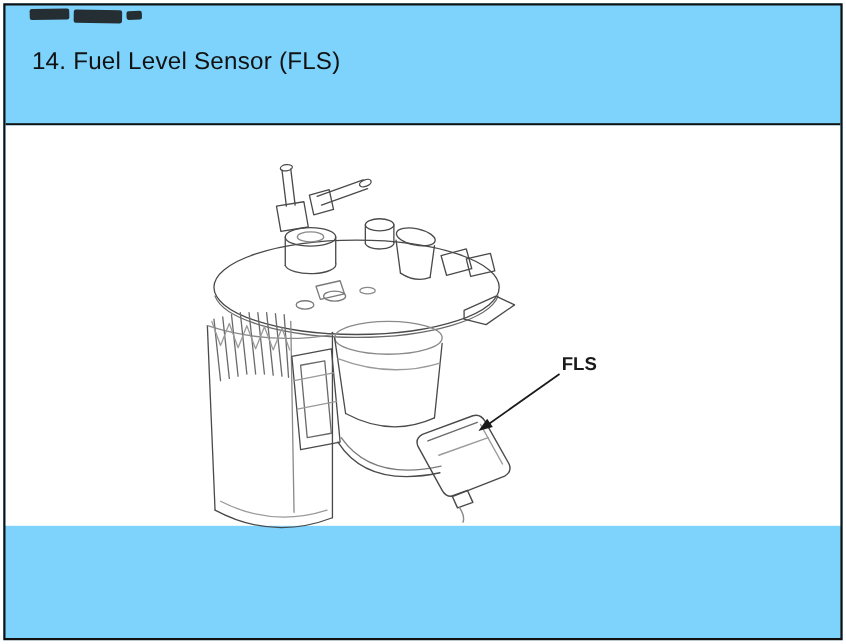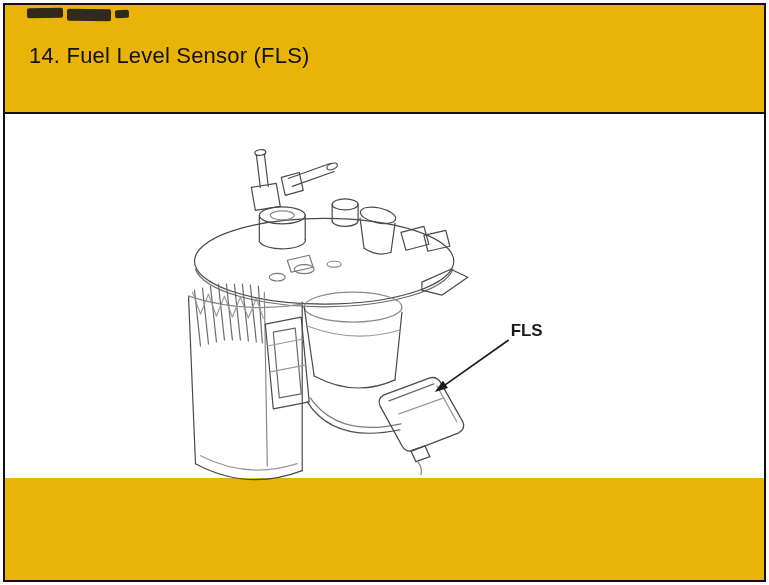--- a/index.html
+++ b/index.html
@@ -10,21 +10,21 @@
     height: 585px;
     font-family: "Liberation Sans", "DejaVu Sans", sans-serif;
   }
   .page {
     position: absolute;
     left: 3px;
     top: 3px;
     width: 759px;   
     height: 575px;
     border: 2px solid #111111;
-    background: #eab308;
+    background: #7dd3fc;
     box-sizing: content-box;
     overflow: hidden;
   }
   .header {
     position: relative;
     height: 107px;
     border-bottom: 2px solid #111111;
   }
   .scan-artifact {
     position: absolute;

